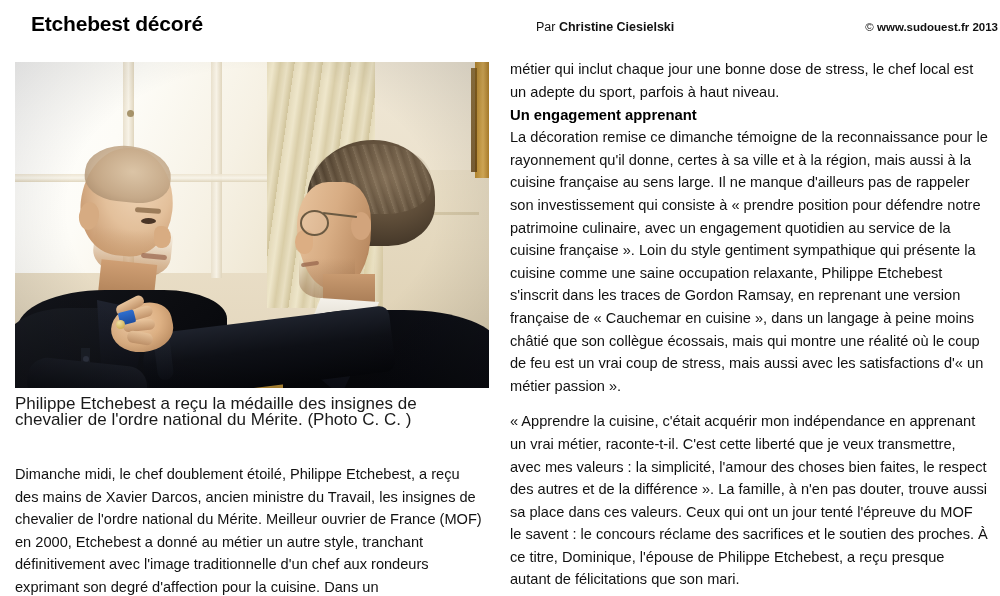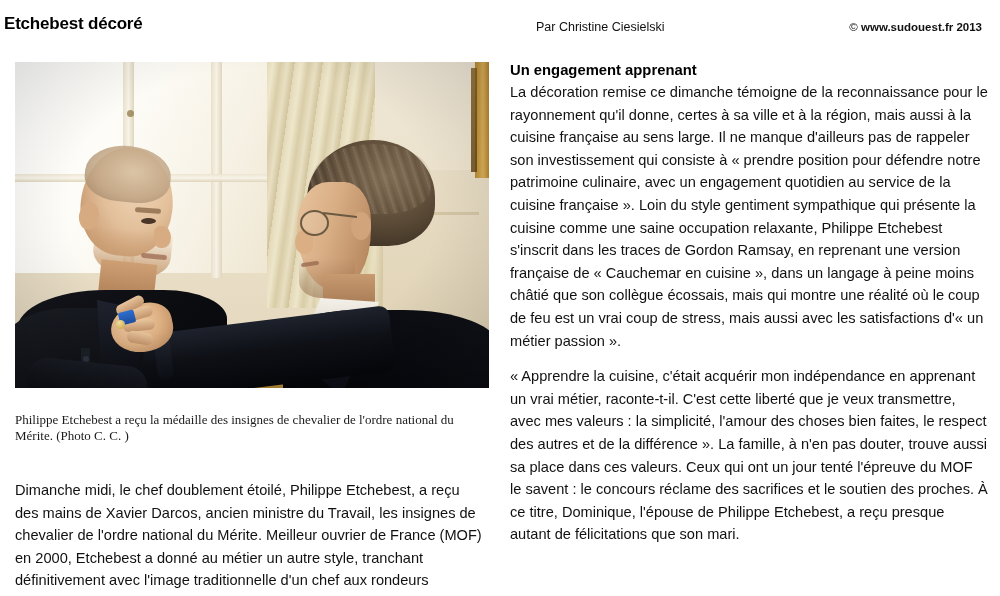--- a/index.html
+++ b/index.html
@@ -25,44 +25,44 @@
 
   
   .header {
     position: absolute;
     left: 0; top: 0;
     width: 1000px;
     height: 50px;
   }
   .headline {
     position: absolute;
-    left: 4px;
+    left: 31px;
     top: 10px;
-    font-size: 17px;
+    font-size: 21px;
     font-weight: bold;
     letter-spacing: -0.2px;
     color: #000;
     margin: 0;
     line-height: 28px;
     white-space: nowrap;
   }
   .byline {
     position: absolute;
     left: 510px;
     top: 20px;
     font-size: 12.5px;
     line-height: 15px;
     color: #111;
     white-space: nowrap;
   }
   .byline .byline-label { font-weight: normal; margin-left: 26px; }
-  .byline .byline-author { font-weight: normal; }
+  .byline .byline-author { font-weight: bold; }
   .copyright {
     position: absolute;
-    right: 18px;
+    right: 2px;
     top: 21px;
     font-size: 11.5px;
     font-weight: bold;
     color: #111;
     white-space: nowrap;
     margin-left: 48px;
   }
   .copyright .copy-mark { font-weight: normal; }
 
   
@@ -460,26 +460,25 @@
 
   
   .ph-vignette {
     position: absolute;
     inset: 0;
     background: radial-gradient(ellipse at 50% 45%, rgba(0,0,0,0) 55%, rgba(0,0,0,.16) 100%);
     pointer-events: none;
   }
 
   .caption {
-    margin-top: 24px;
+    margin-top: 8px;
     width: 472px;
-    font-size: 13px;
+    font-size: 17px;
     line-height: 15.5px;
     color: #1a1a1a;
-    font-family: Liberation Serif, serif;
   }
 
   .body-left {
     margin-top: 36px;
     width: 470px;
     font-size: 14.6px;
     line-height: 22.6px;
     color: #111;
   }
 
@@ -591,18 +590,19 @@
         <div class="ph-vignette"></div>
       </div>
     </div>
 
     <div class="caption">Philippe Etchebest a reçu la médaille des insignes de chevalier de l'ordre national du Mérite. (Photo C. C. )</div>
 
     <div class="body-left">Dimanche midi, le chef doublement étoilé, Philippe Etchebest, a reçu des mains de Xavier Darcos, ancien ministre du Travail, les insignes de chevalier de l'ordre national du Mérite. Meilleur ouvrier de France (MOF) en 2000, Etchebest a donné au métier un autre style, tranchant définitivement avec l'image traditionnelle d'un chef aux rondeurs exprimant son degré d'affection pour la cuisine. Dans un</div>
   </div>
 
   <div class="col-right">
+    <p>métier qui inclut chaque jour une bonne dose de stress, le chef local est un adepte du sport, parfois à haut niveau.</p>
     <h2 class="subhead">Un engagement apprenant</h2>
     <p>La décoration remise ce dimanche témoigne de la reconnaissance pour le rayonnement qu'il donne, certes à sa ville et à la région, mais aussi à la cuisine française au sens large. Il ne manque d'ailleurs pas de rappeler son investissement qui consiste à « prendre position pour défendre notre patrimoine culinaire, avec un engagement quotidien au service de la cuisine française ». Loin du style gentiment sympathique qui présente la cuisine comme une saine occupation relaxante, Philippe Etchebest s'inscrit dans les traces de Gordon Ramsay, en reprenant une version française de « Cauchemar en cuisine », dans un langage à peine moins châtié que son collègue écossais, mais qui montre une réalité où le coup de feu est un vrai coup de stress, mais aussi avec les satisfactions d'« un métier passion ».</p>
     <p class="spaced">« Apprendre la cuisine, c'était acquérir mon indépendance en apprenant un vrai métier, raconte-t-il. C'est cette liberté que je veux transmettre, avec mes valeurs : la simplicité, l'amour des choses bien faites, le respect des autres et de la différence ». La famille, à n'en pas douter, trouve aussi sa place dans ces valeurs. Ceux qui ont un jour tenté l'épreuve du MOF le savent : le concours réclame des sacrifices et le soutien des proches. À ce titre, Dominique, l'épouse de Philippe Etchebest, a reçu presque autant de félicitations que son mari.</p>
   </div>
 
 </div>
 
 </body></html>

